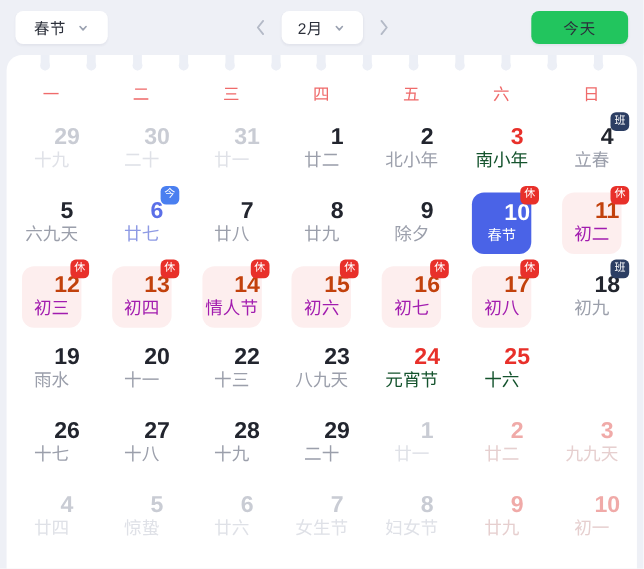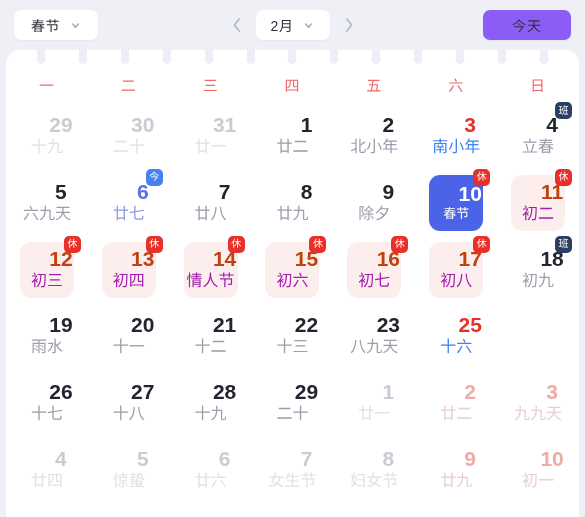--- a/index.html
+++ b/index.html
@@ -78,21 +78,21 @@
     border: none;
   }
   .nav-arrow svg { width: 10px; height: 16px; display: block; }
   .nav-arrow svg path { stroke: #b4bac7; stroke-width: 1.7; fill: none; stroke-linecap: round; stroke-linejoin: round; }
 
   .today-btn {
     margin-left: auto;
     margin-right: 2px;
     height: 30px;
     min-width: 88px;
-    background: #8b5cf6;
+    background: #22c55e;
     border-radius: 7px;
     display: flex;
     align-items: center;
     justify-content: center;
     font-size: 14px;
     color: #2b2f3a;
     letter-spacing: 1px;
     box-shadow: 0 1px 2px rgba(30,40,80,0.05);
     cursor: pointer;
     user-select: none;
@@ -201,21 +201,21 @@
   }
 
   
   .v-out .day-num   { color: #c9ccd4; font-weight: bold; }
   .v-out .day-lunar { color: #dfe1e7; }
 
   .v-out-red .day-num   { color: #f0aaa8; font-weight: bold; }
   .v-out-red .day-lunar { color: #e6cfcf; }
 
   .v-red .day-num   { color: #e8302a; }
-  .v-red .day-lunar { color: #3b82f6; }
+  .v-red .day-lunar { color: #14532d; }
 
   .v-rest            { background: #fdeeee; }
   .v-rest .day-num   { color: #c2410c; }
   .v-rest .day-lunar { color: #a21caf; }
 
   .v-today .day-num   { color: #5b6fe8; }
   .v-today .day-lunar { color: #8e9ae4; }
 
   .v-selected            { background: #4a63e7; }
   .v-selected .day-num   { color: #ffffff; }
@@ -458,34 +458,34 @@
           </div>
         </div>
         <div class="day-cell">
           <div class="day-inner ">
             <div class="day-num">20</div>
             <div class="day-lunar">十一</div>
           </div>
         </div>
         <div class="day-cell">
           <div class="day-inner ">
-            <div class="day-num">21</div>
-            <div class="day-lunar">十二</div>
-          </div>
-        </div>
-        <div class="day-cell">
-          <div class="day-inner ">
             <div class="day-num">22</div>
             <div class="day-lunar">十三</div>
           </div>
         </div>
         <div class="day-cell">
           <div class="day-inner ">
             <div class="day-num">23</div>
             <div class="day-lunar">八九天</div>
+          </div>
+        </div>
+        <div class="day-cell">
+          <div class="day-inner v-red">
+            <div class="day-num">24</div>
+            <div class="day-lunar">元宵节</div>
           </div>
         </div>
         <div class="day-cell">
           <div class="day-inner v-red">
             <div class="day-num">25</div>
             <div class="day-lunar">十六</div>
           </div>
         </div>
       </div>
       <div class="week-row">

